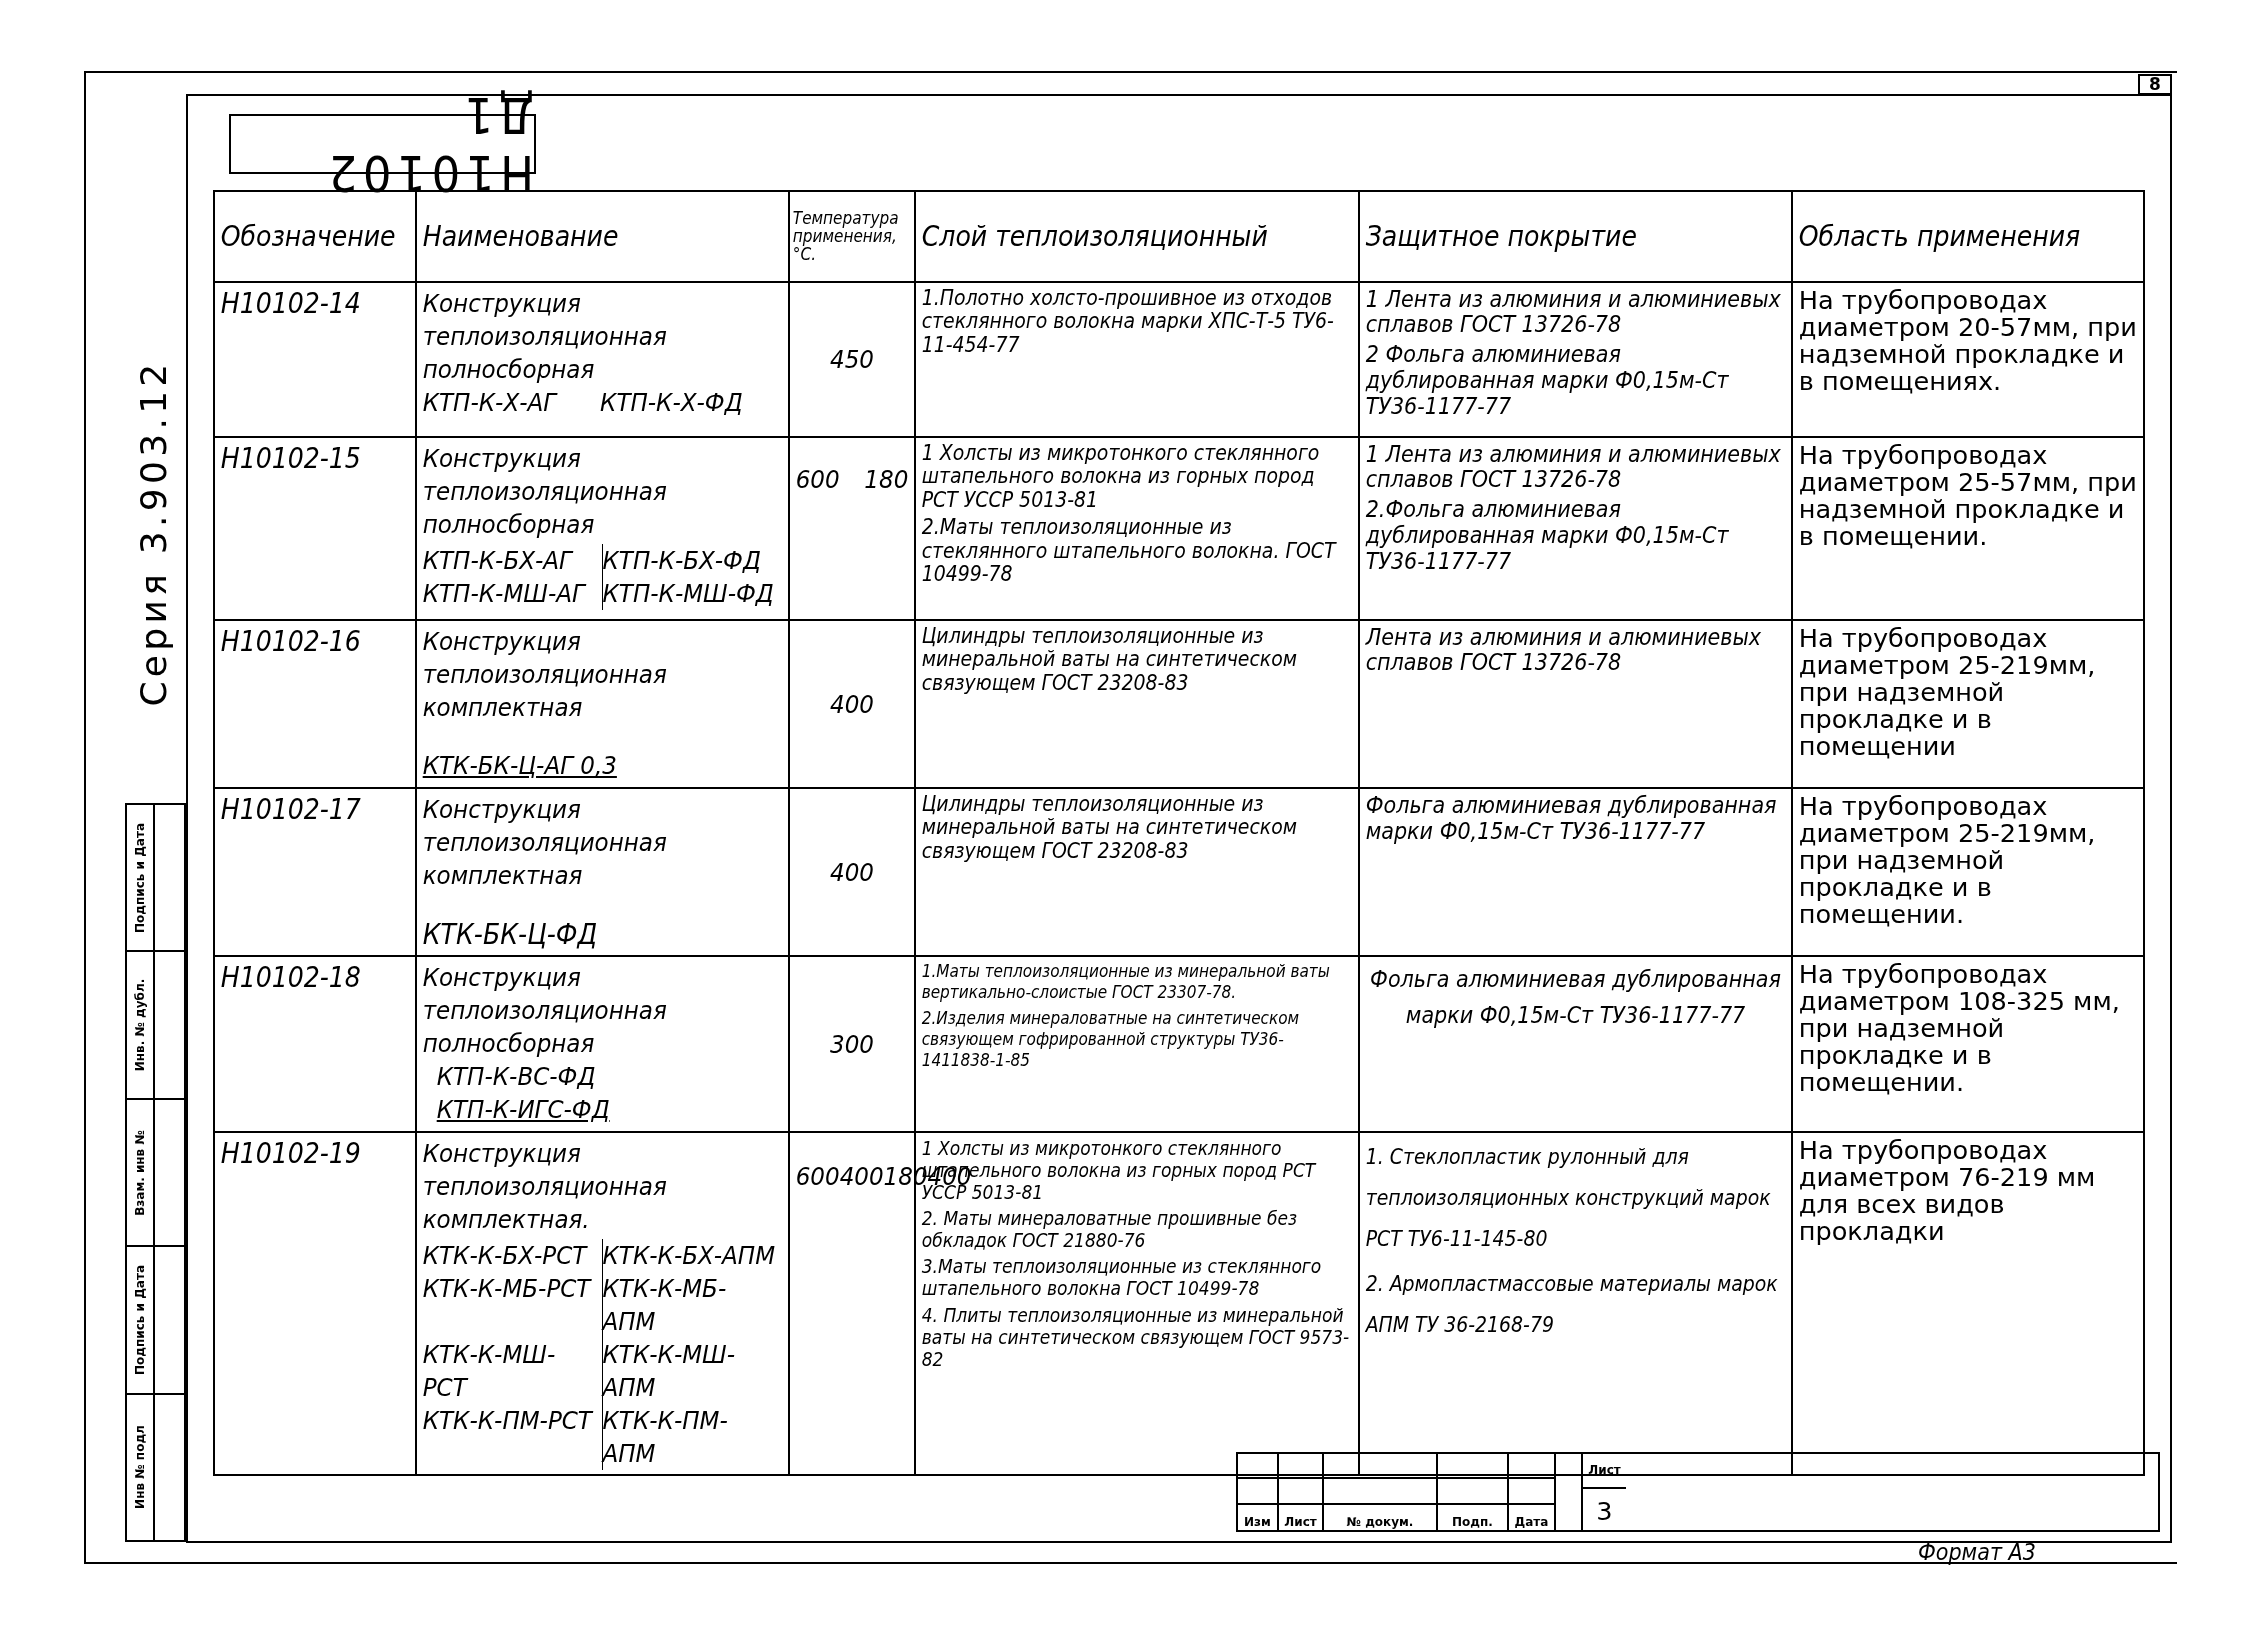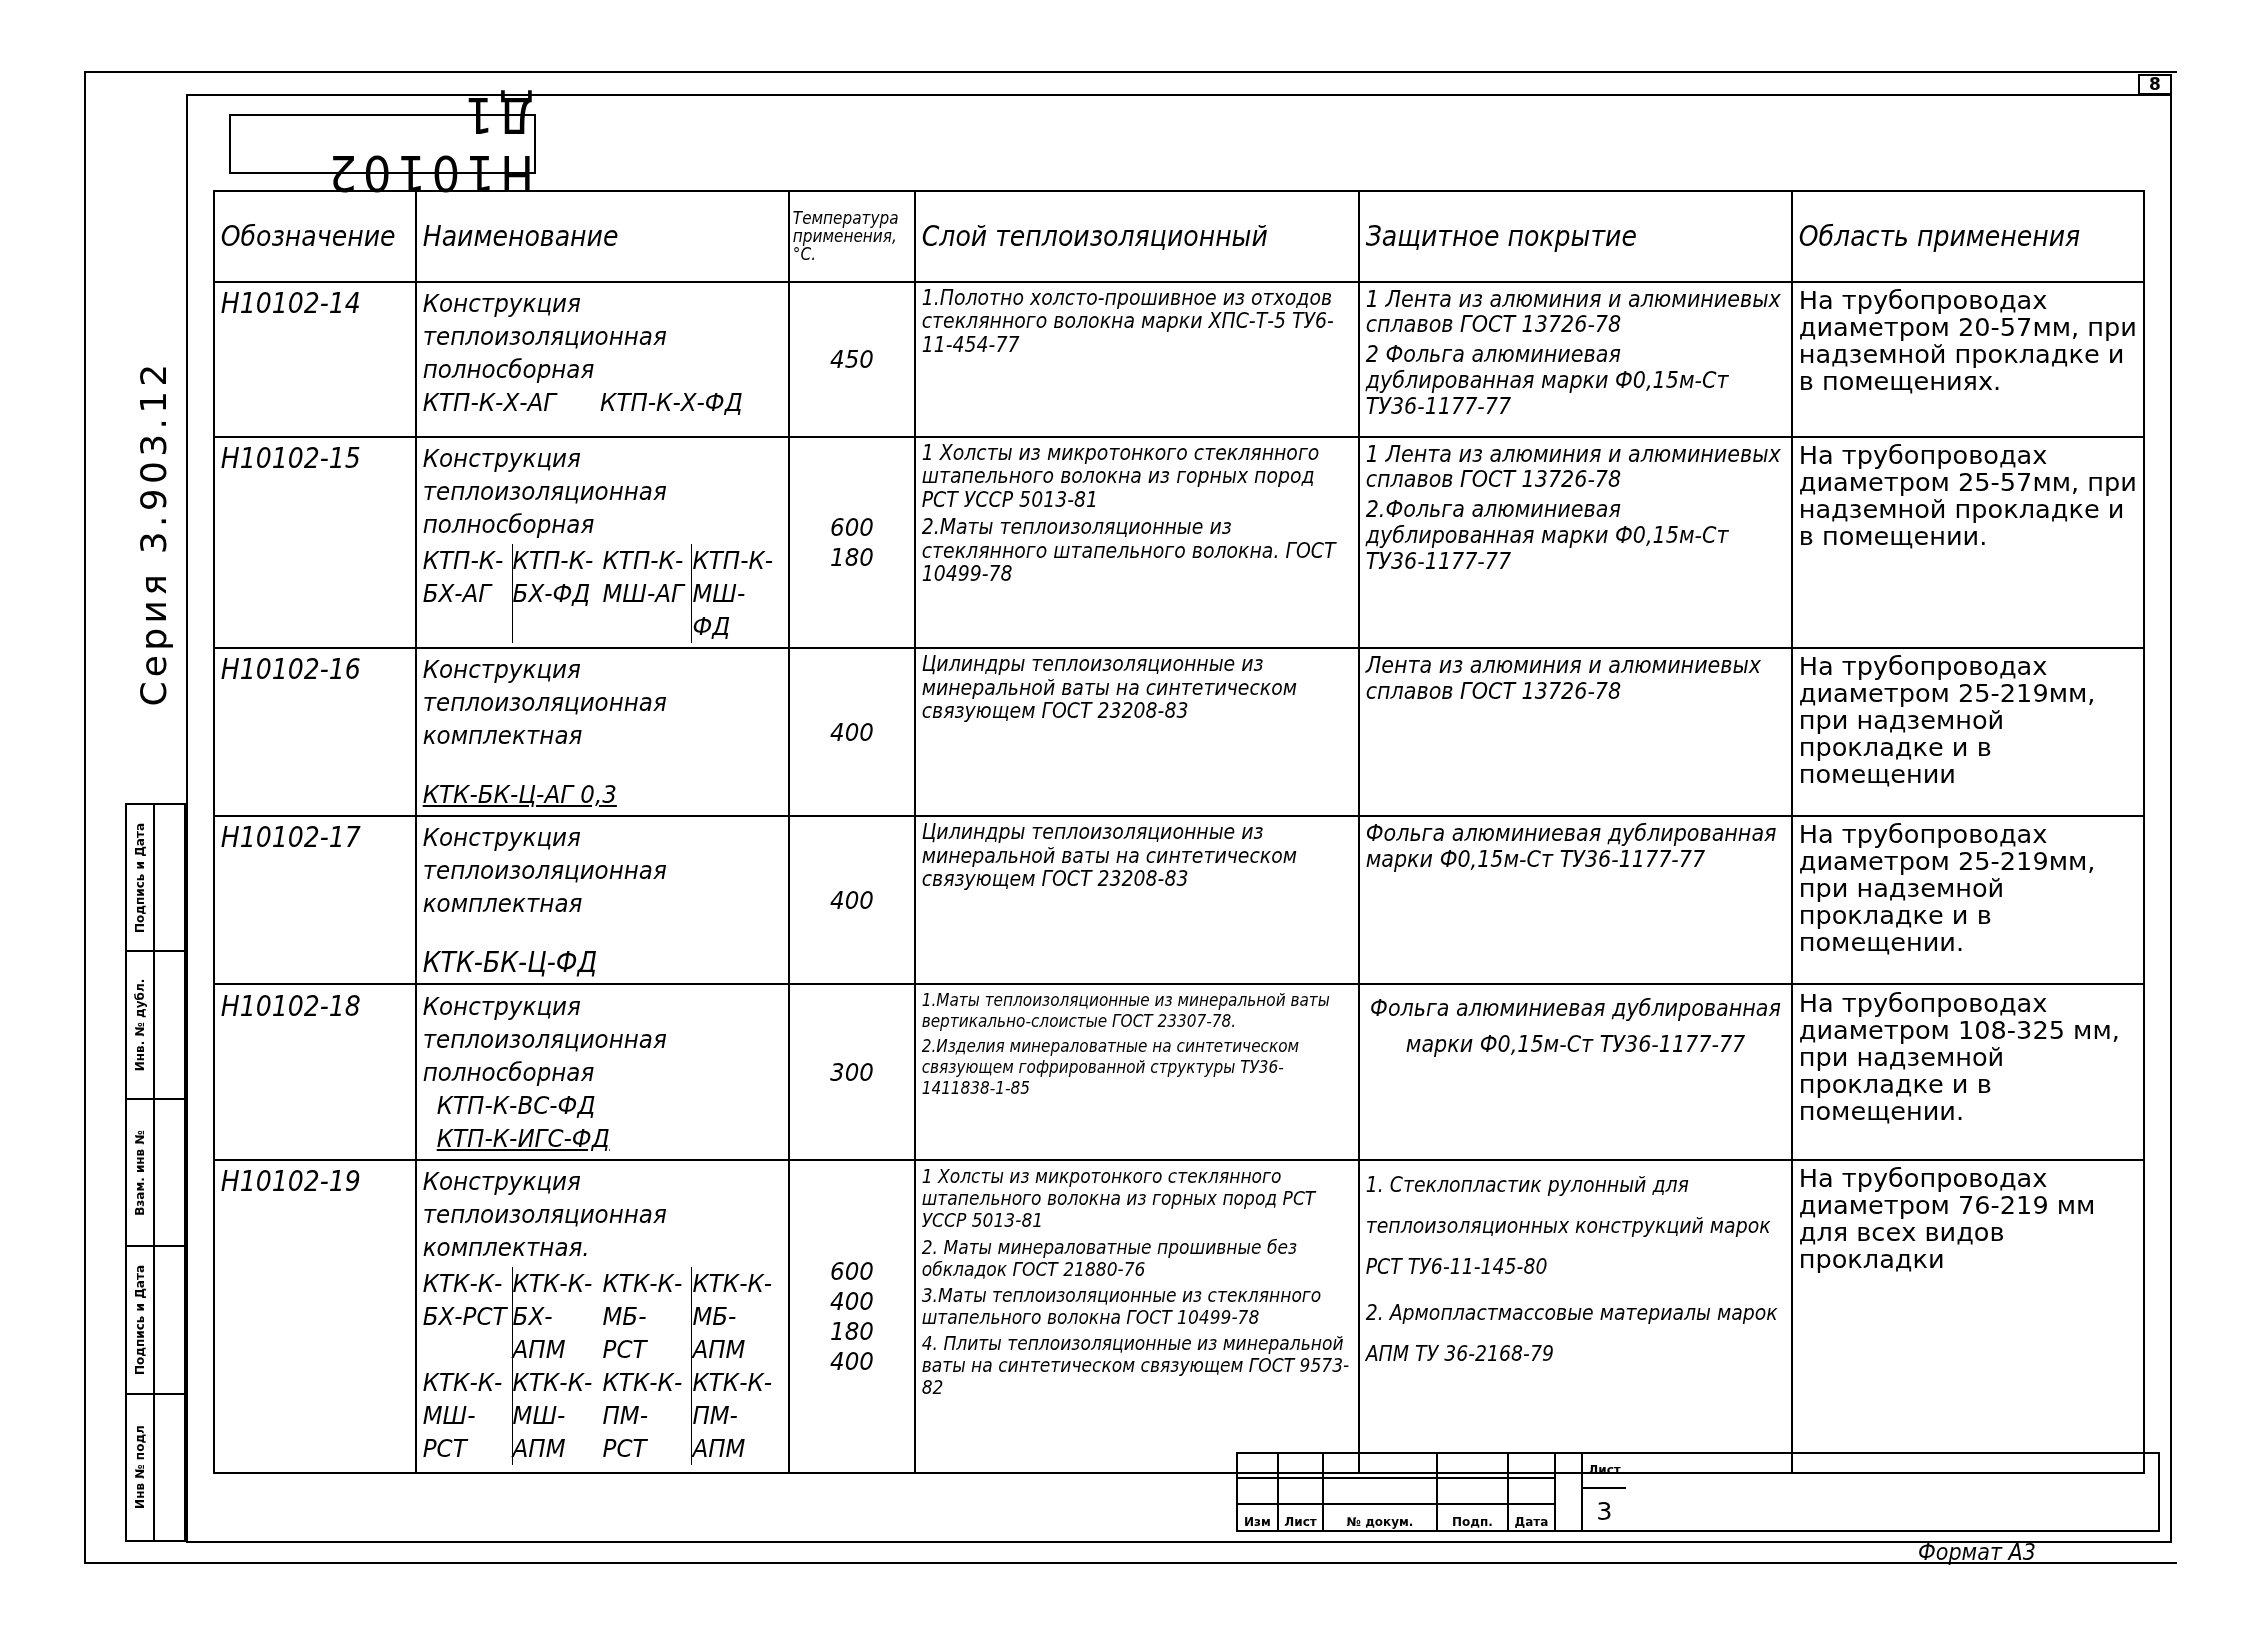--- a/index.html
+++ b/index.html
@@ -32,24 +32,24 @@
                font-family:"DejaVu Sans Condensed","DejaVu Sans", sans-serif; font-style:italic; }
   table.main td, table.main th { border:2.1px solid #000; vertical-align:top; padding:4.3px 5.7px; font-weight:normal; }
   table.main th { height:80px; vertical-align:middle; text-align:left; font-size:28px; }
   table.main th.temp-h { font-size:17px; line-height:18px; padding:1.4px 2.8px; }
   .cell-code { font-size:28px; }
   .cell-name { font-size:25.6px; line-height:33px; }
   .cell-temp { font-size:25.6px; text-align:center; vertical-align:middle !important; }
   .cell-layer { font-size:21px; line-height:23.4px; }
   .cell-cover { font-size:23px; line-height:25.6px; }
   .cell-area { font-size:25.6px; line-height:27px; font-style:normal; font-family:"DejaVu Sans", sans-serif; }
-  .marks { display:grid; grid-template-columns:1fr 1fr 1fr 1fr; column-gap:0; margin-top:2.8px; }
+  .marks { display:grid; grid-template-columns:1fr 1fr; column-gap:0; margin-top:2.8px; }
   .marks div { padding-right:4.3px; }
   .marks div:nth-child(odd) { border-right:1.4px solid #000; }
-  .temps { display:flex; flex-direction:column; justify-content:center; height:100%; min-height:128px; }
+  .temps { display:flex; justify-content:space-between; height:100%; min-height:128px; }
   .temp-item { display:block; }
   .layer-item, .cover-item { margin-bottom:4.3px; }
 
   .title-block { left:1236px; top:1452px; width:924px; height:80px; border:2.8px solid #000; display:flex; }
   .tb-grid { width:343px; height:100%; display:grid; grid-template-columns:41px 45px 114px 71px 47px; grid-template-rows:1fr 1fr 1fr; }
   .tb-grid div { border-right:2.1px solid #000; border-bottom:2.1px solid #000; font-size:12px; font-weight:bold; display:flex; align-items:flex-end; justify-content:center; padding-bottom:1.4px; }
   .tb-grid div.last-row { border-bottom:none; }
   .tb-title { flex:1; border-left:2.1px solid #000; display:flex; align-items:center; padding-left:28px; font-size:60px; letter-spacing:4.3px;
               font-family:"DejaVu Sans Condensed","DejaVu Sans", sans-serif; }
   .tb-title sub { font-size:28px; }

